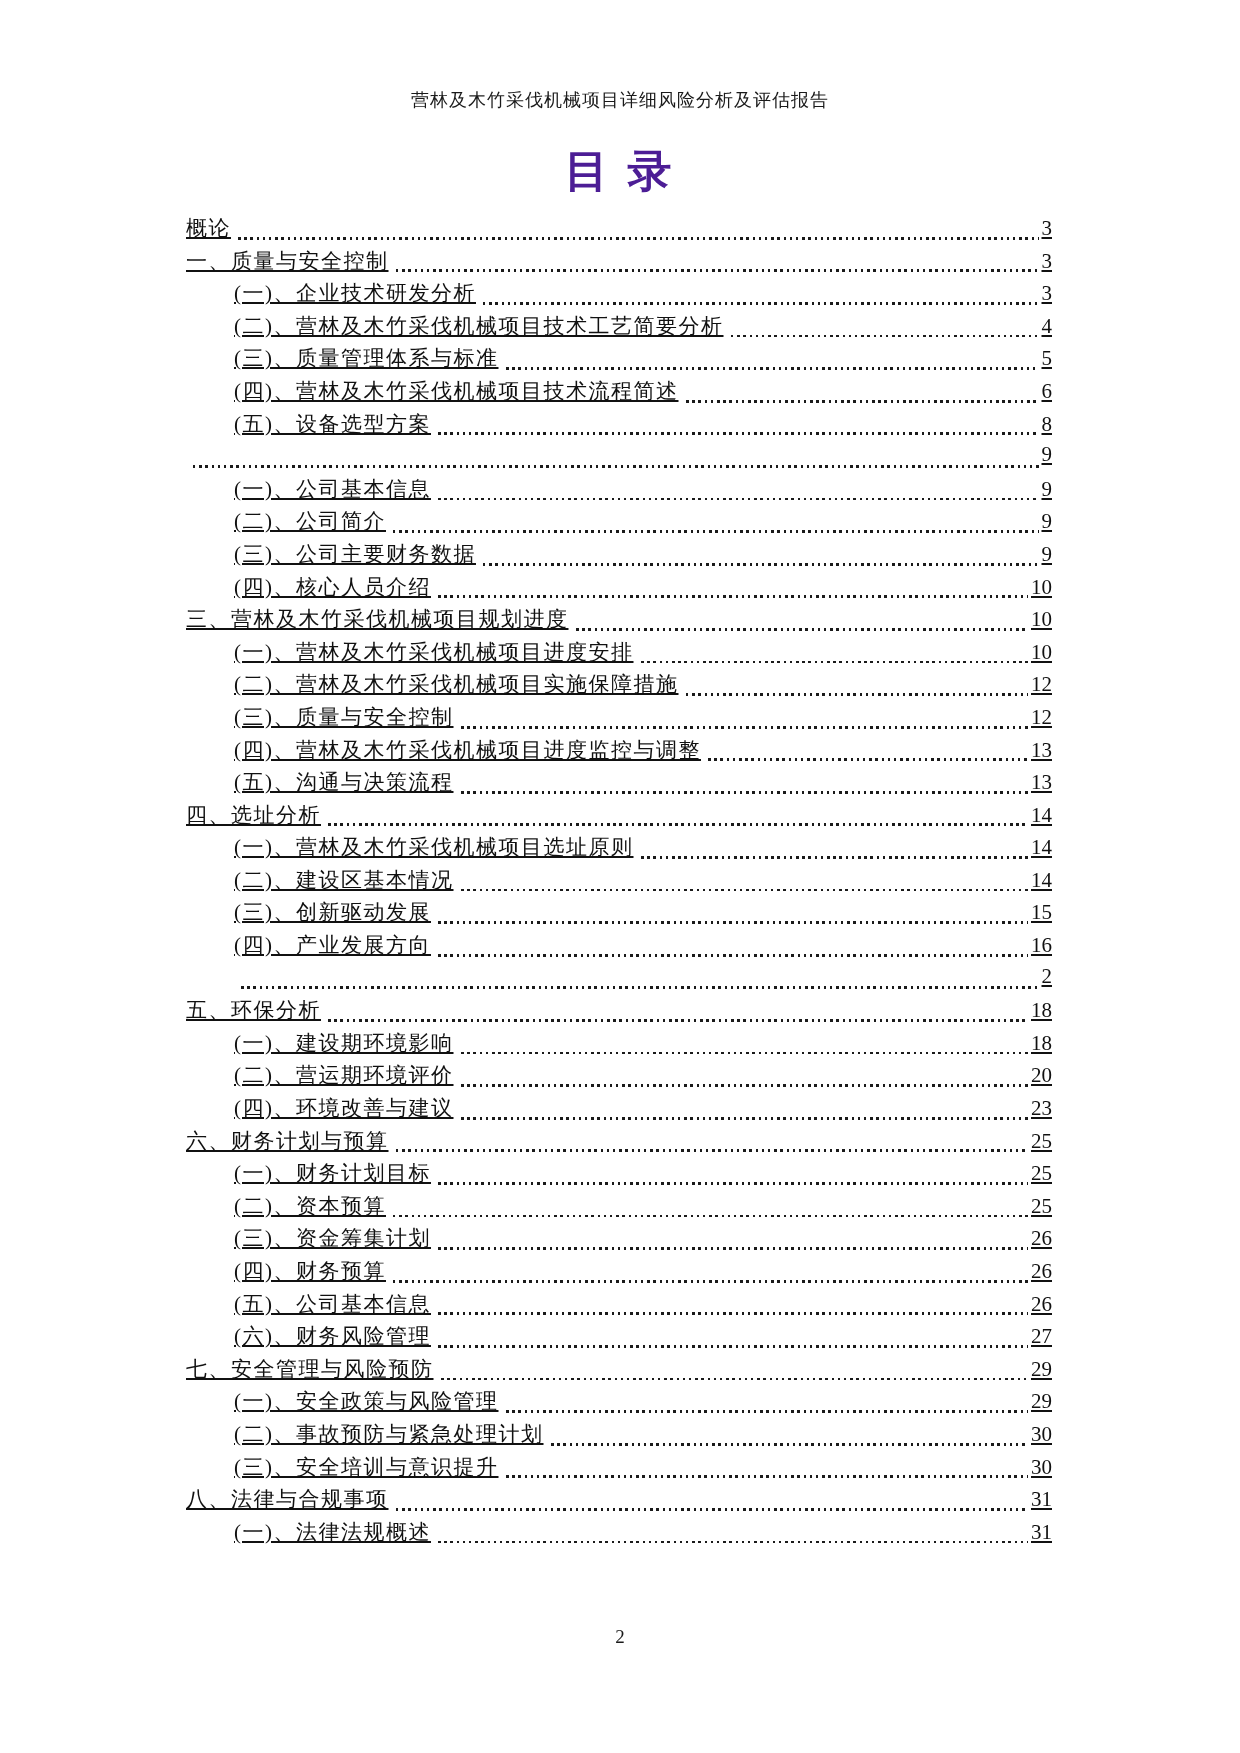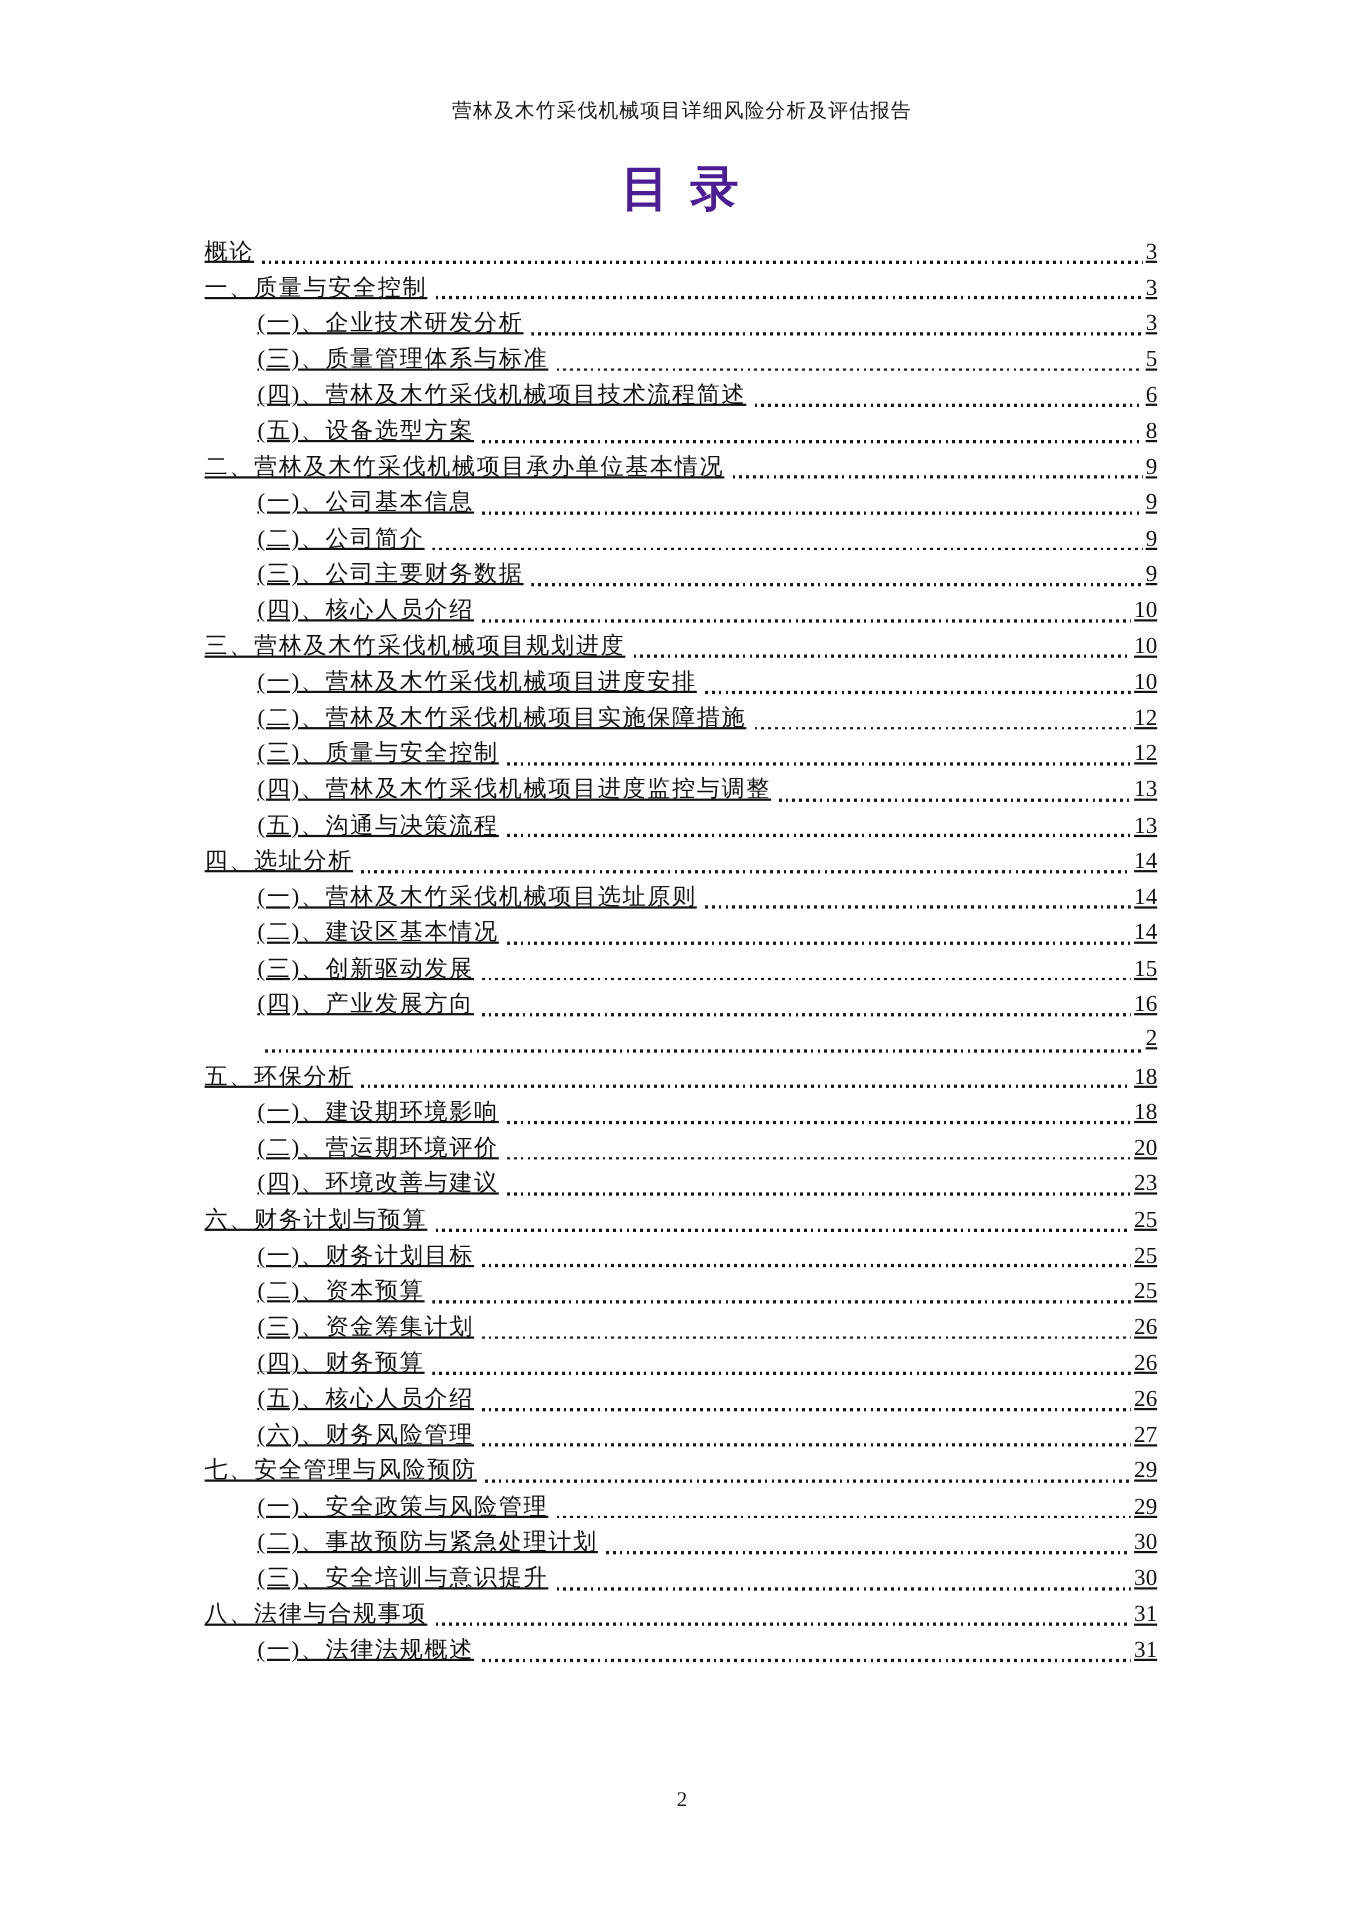--- a/index.html
+++ b/index.html
@@ -103,36 +103,40 @@
     <span class="toc-label">一、质量与安全控制</span>
     <span class="toc-leader"></span>
     <span class="toc-page">3</span>
   </div>
       <div class="toc-row lvl2">
     <span class="toc-label">(一)、企业技术研发分析</span>
     <span class="toc-leader"></span>
     <span class="toc-page">3</span>
   </div>
       <div class="toc-row lvl2">
+    <span class="toc-label">(二)、营林及木竹采伐机械项目技术工艺简要分析</span>
+    <span class="toc-leader"></span>
+    <span class="toc-page">4</span>
+  </div>
+      <div class="toc-row lvl2">
     <span class="toc-label">(三)、质量管理体系与标准</span>
     <span class="toc-leader"></span>
     <span class="toc-page">5</span>
   </div>
       <div class="toc-row lvl2">
     <span class="toc-label">(四)、营林及木竹采伐机械项目技术流程简述</span>
     <span class="toc-leader"></span>
     <span class="toc-page">6</span>
   </div>
       <div class="toc-row lvl2">
     <span class="toc-label">(五)、设备选型方案</span>
     <span class="toc-leader"></span>
     <span class="toc-page">8</span>
   </div>
       <div class="toc-row lvl1">
-    <span class="toc-label">二、营林及木竹采伐机械项目承办单位基本情况</span>
     <span class="toc-leader"></span>
     <span class="toc-page">9</span>
   </div>
       <div class="toc-row lvl2">
     <span class="toc-label">(一)、公司基本信息</span>
     <span class="toc-leader"></span>
     <span class="toc-page">9</span>
   </div>
       <div class="toc-row lvl2">
     <span class="toc-label">(二)、公司简介</span>
@@ -247,21 +251,21 @@
     <span class="toc-label">(三)、资金筹集计划</span>
     <span class="toc-leader"></span>
     <span class="toc-page">26</span>
   </div>
       <div class="toc-row lvl2">
     <span class="toc-label">(四)、财务预算</span>
     <span class="toc-leader"></span>
     <span class="toc-page">26</span>
   </div>
       <div class="toc-row lvl2">
-    <span class="toc-label">(五)、核心人员介绍</span>
+    <span class="toc-label">(五)、公司基本信息</span>
     <span class="toc-leader"></span>
     <span class="toc-page">26</span>
   </div>
       <div class="toc-row lvl2">
     <span class="toc-label">(六)、财务风险管理</span>
     <span class="toc-leader"></span>
     <span class="toc-page">27</span>
   </div>
       <div class="toc-row lvl1">
     <span class="toc-label">七、安全管理与风险预防</span>

